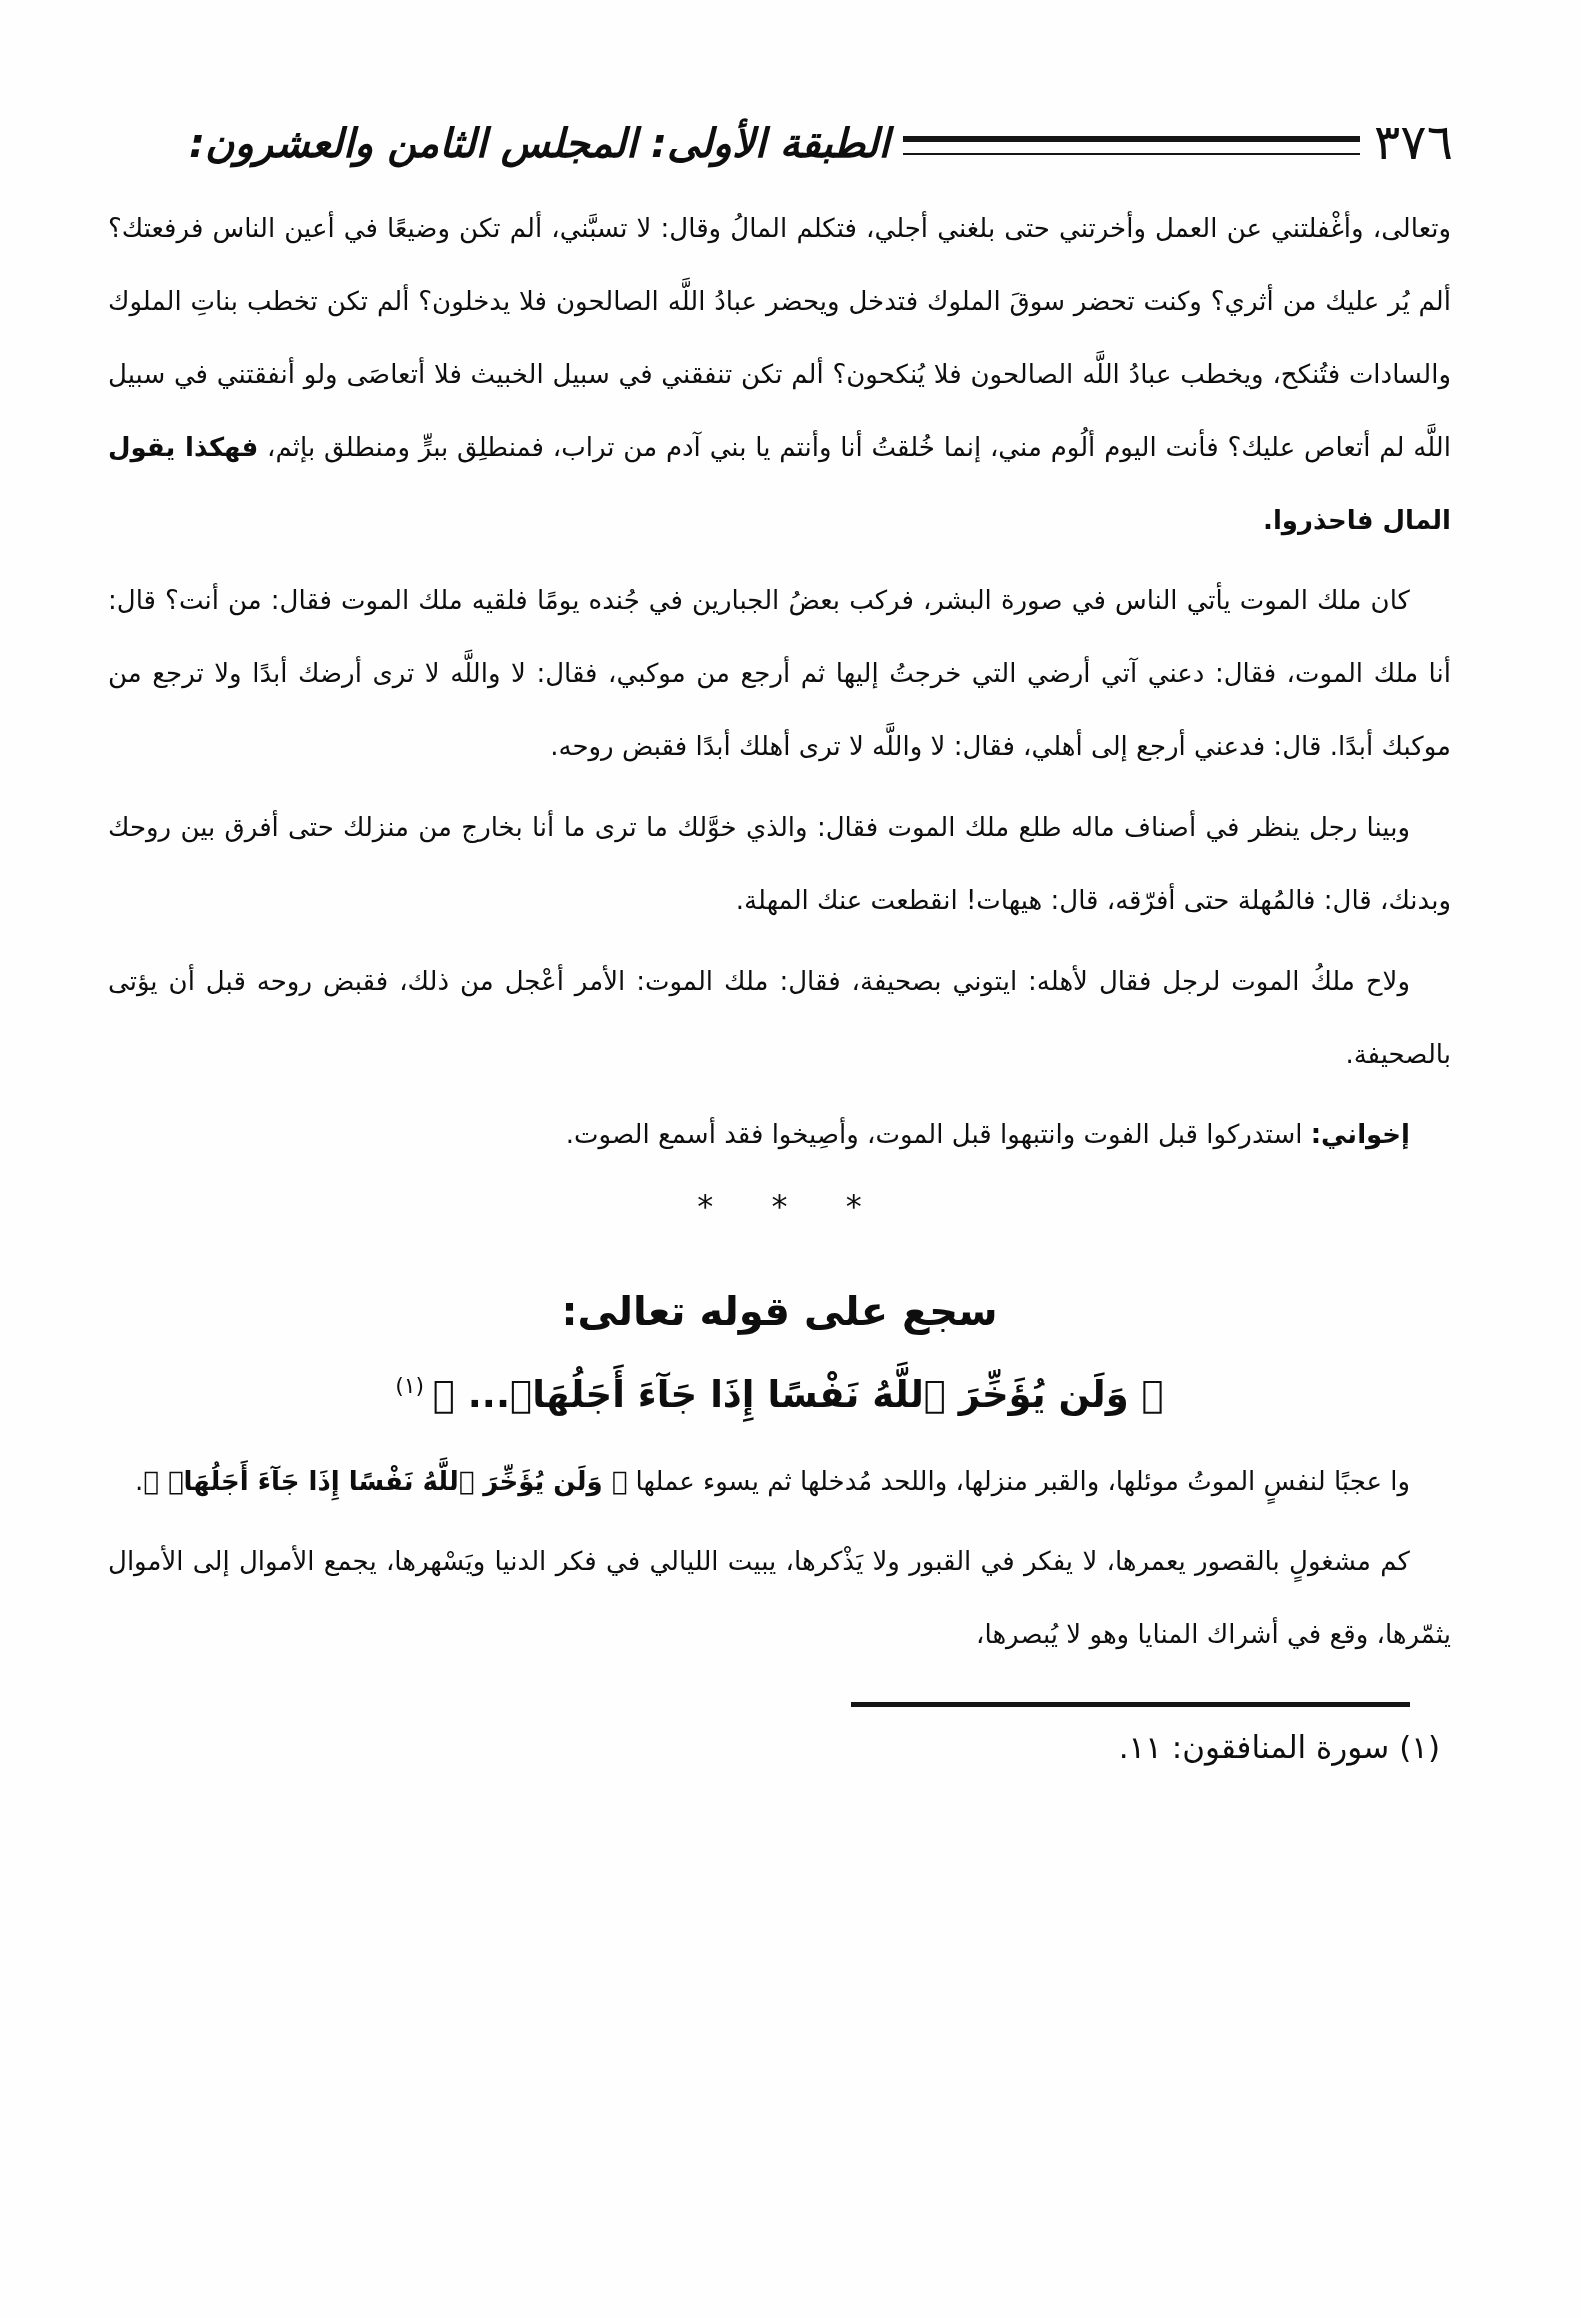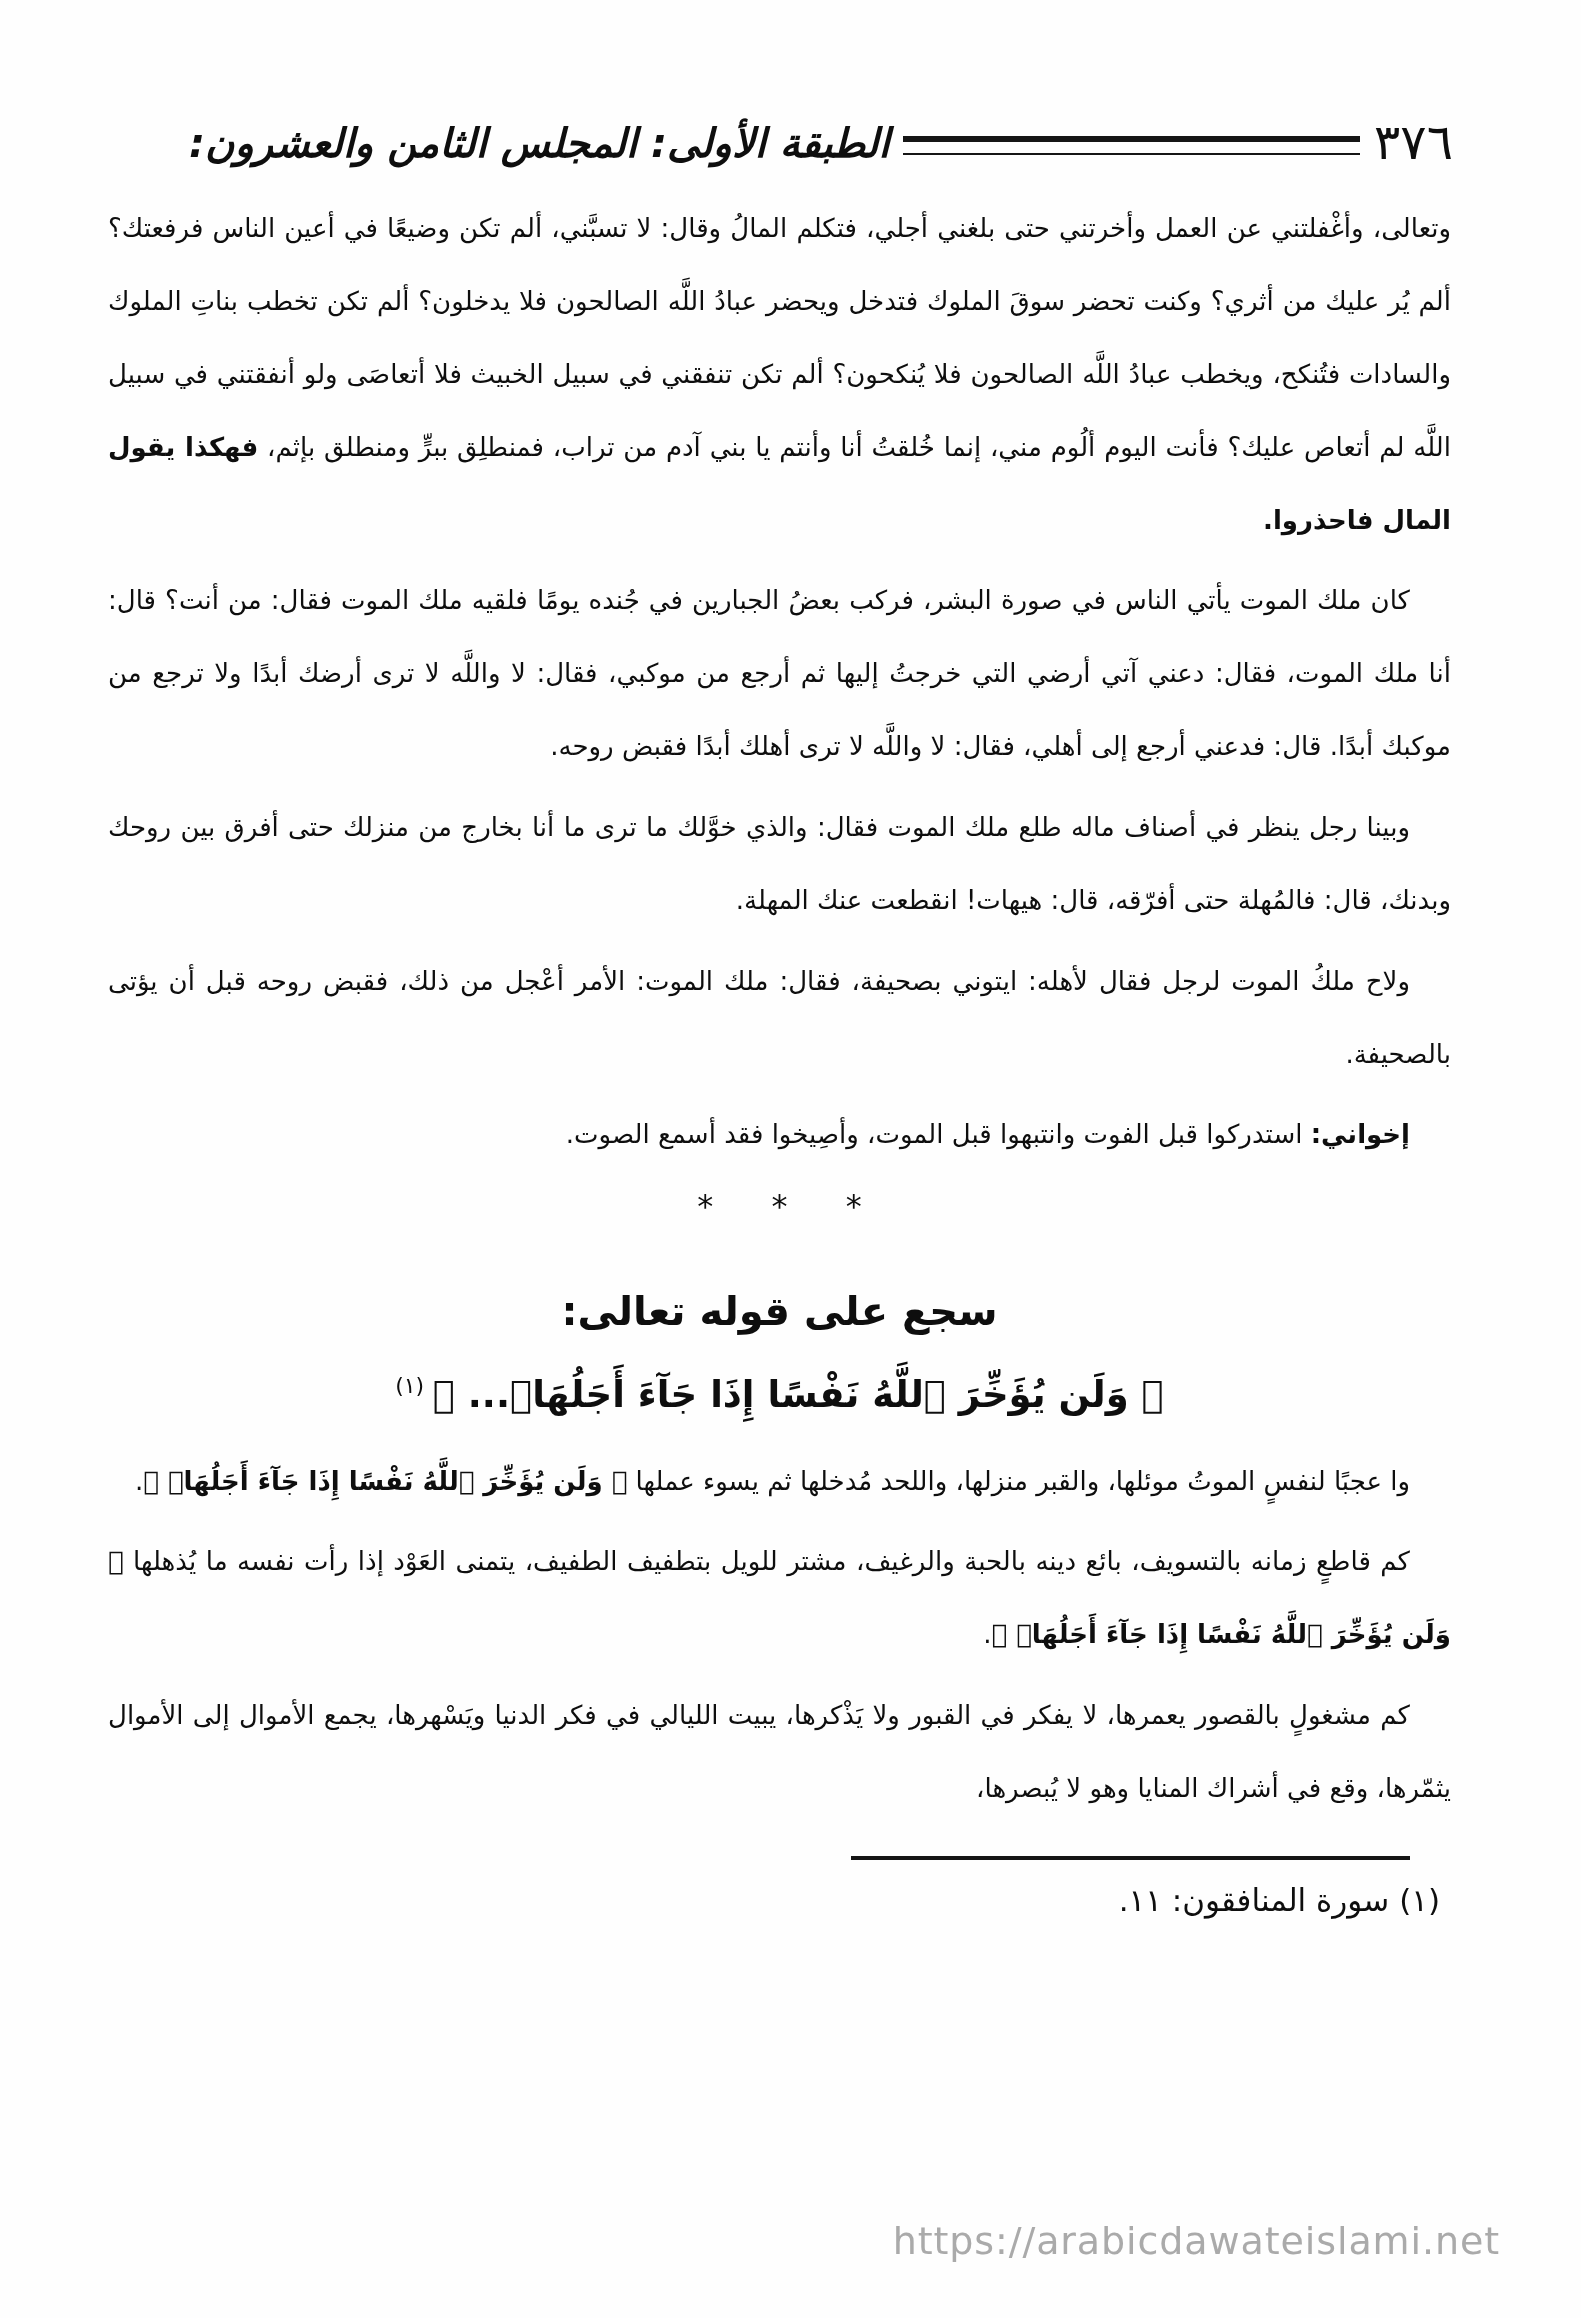--- a/index.html
+++ b/index.html
@@ -119,26 +119,24 @@
     <p class="ind"><b>إخواني:</b><span> استدركوا قبل الفوت وانتبهوا قبل الموت، وأصِيخوا فقد أسمع الصوت.</span></p>
 
     <div class="stars">* * *</div>
 
     <div class="heading">سجع على قوله تعالى:</div>
 
     <div class="verse-line"><span class="quran">﴿ وَلَن يُؤَخِّرَ ٱللَّهُ نَفْسًا إِذَا جَآءَ أَجَلُهَاۚ... ﴾</span><sup>(١)</sup></div>
 
     <p class="ind after-verse"><span>وا عجبًا لنفسٍ الموتُ موئلها، والقبر منزلها، واللحد مُدخلها ثم يسوء عملها </span><span class="quran">﴿ وَلَن يُؤَخِّرَ ٱللَّهُ نَفْسًا إِذَا جَآءَ أَجَلُهَاۚ ﴾</span><span>.</span></p>
 
-    <p class="ind"><span>كم قاطعٍ زمانه بالتسويف، بائع دينه بالحبة والرغيف، مشتر للويل بتطفيف الطفيف، يتمنى العَوْد إذا رأت نفسه ما يُذهلها </span><span class="quran">﴿ وَلَن يُؤَخِّرَ ٱللَّهُ نَفْسًا إِذَا جَآءَ أَجَلُهَاۚ ﴾</span><span>.</span></p>
 
     <p class="ind">كم مشغولٍ بالقصور يعمرها، لا يفكر في القبور ولا يَذْكرها، يبيت الليالي في فكر الدنيا ويَسْهرها، يجمع الأموال إلى الأموال يثمّرها، وقع في أشراك المنايا وهو لا يُبصرها،</p>
 
   </main>
 
   <div class="foot-rule"></div>
 
   <div class="footnote">(١) سورة المنافقون: ١١.</div>
 
-  <div class="watermark">https://arabicdawateislami.net</div>
 
 </div>
 
 
 </body></html>

